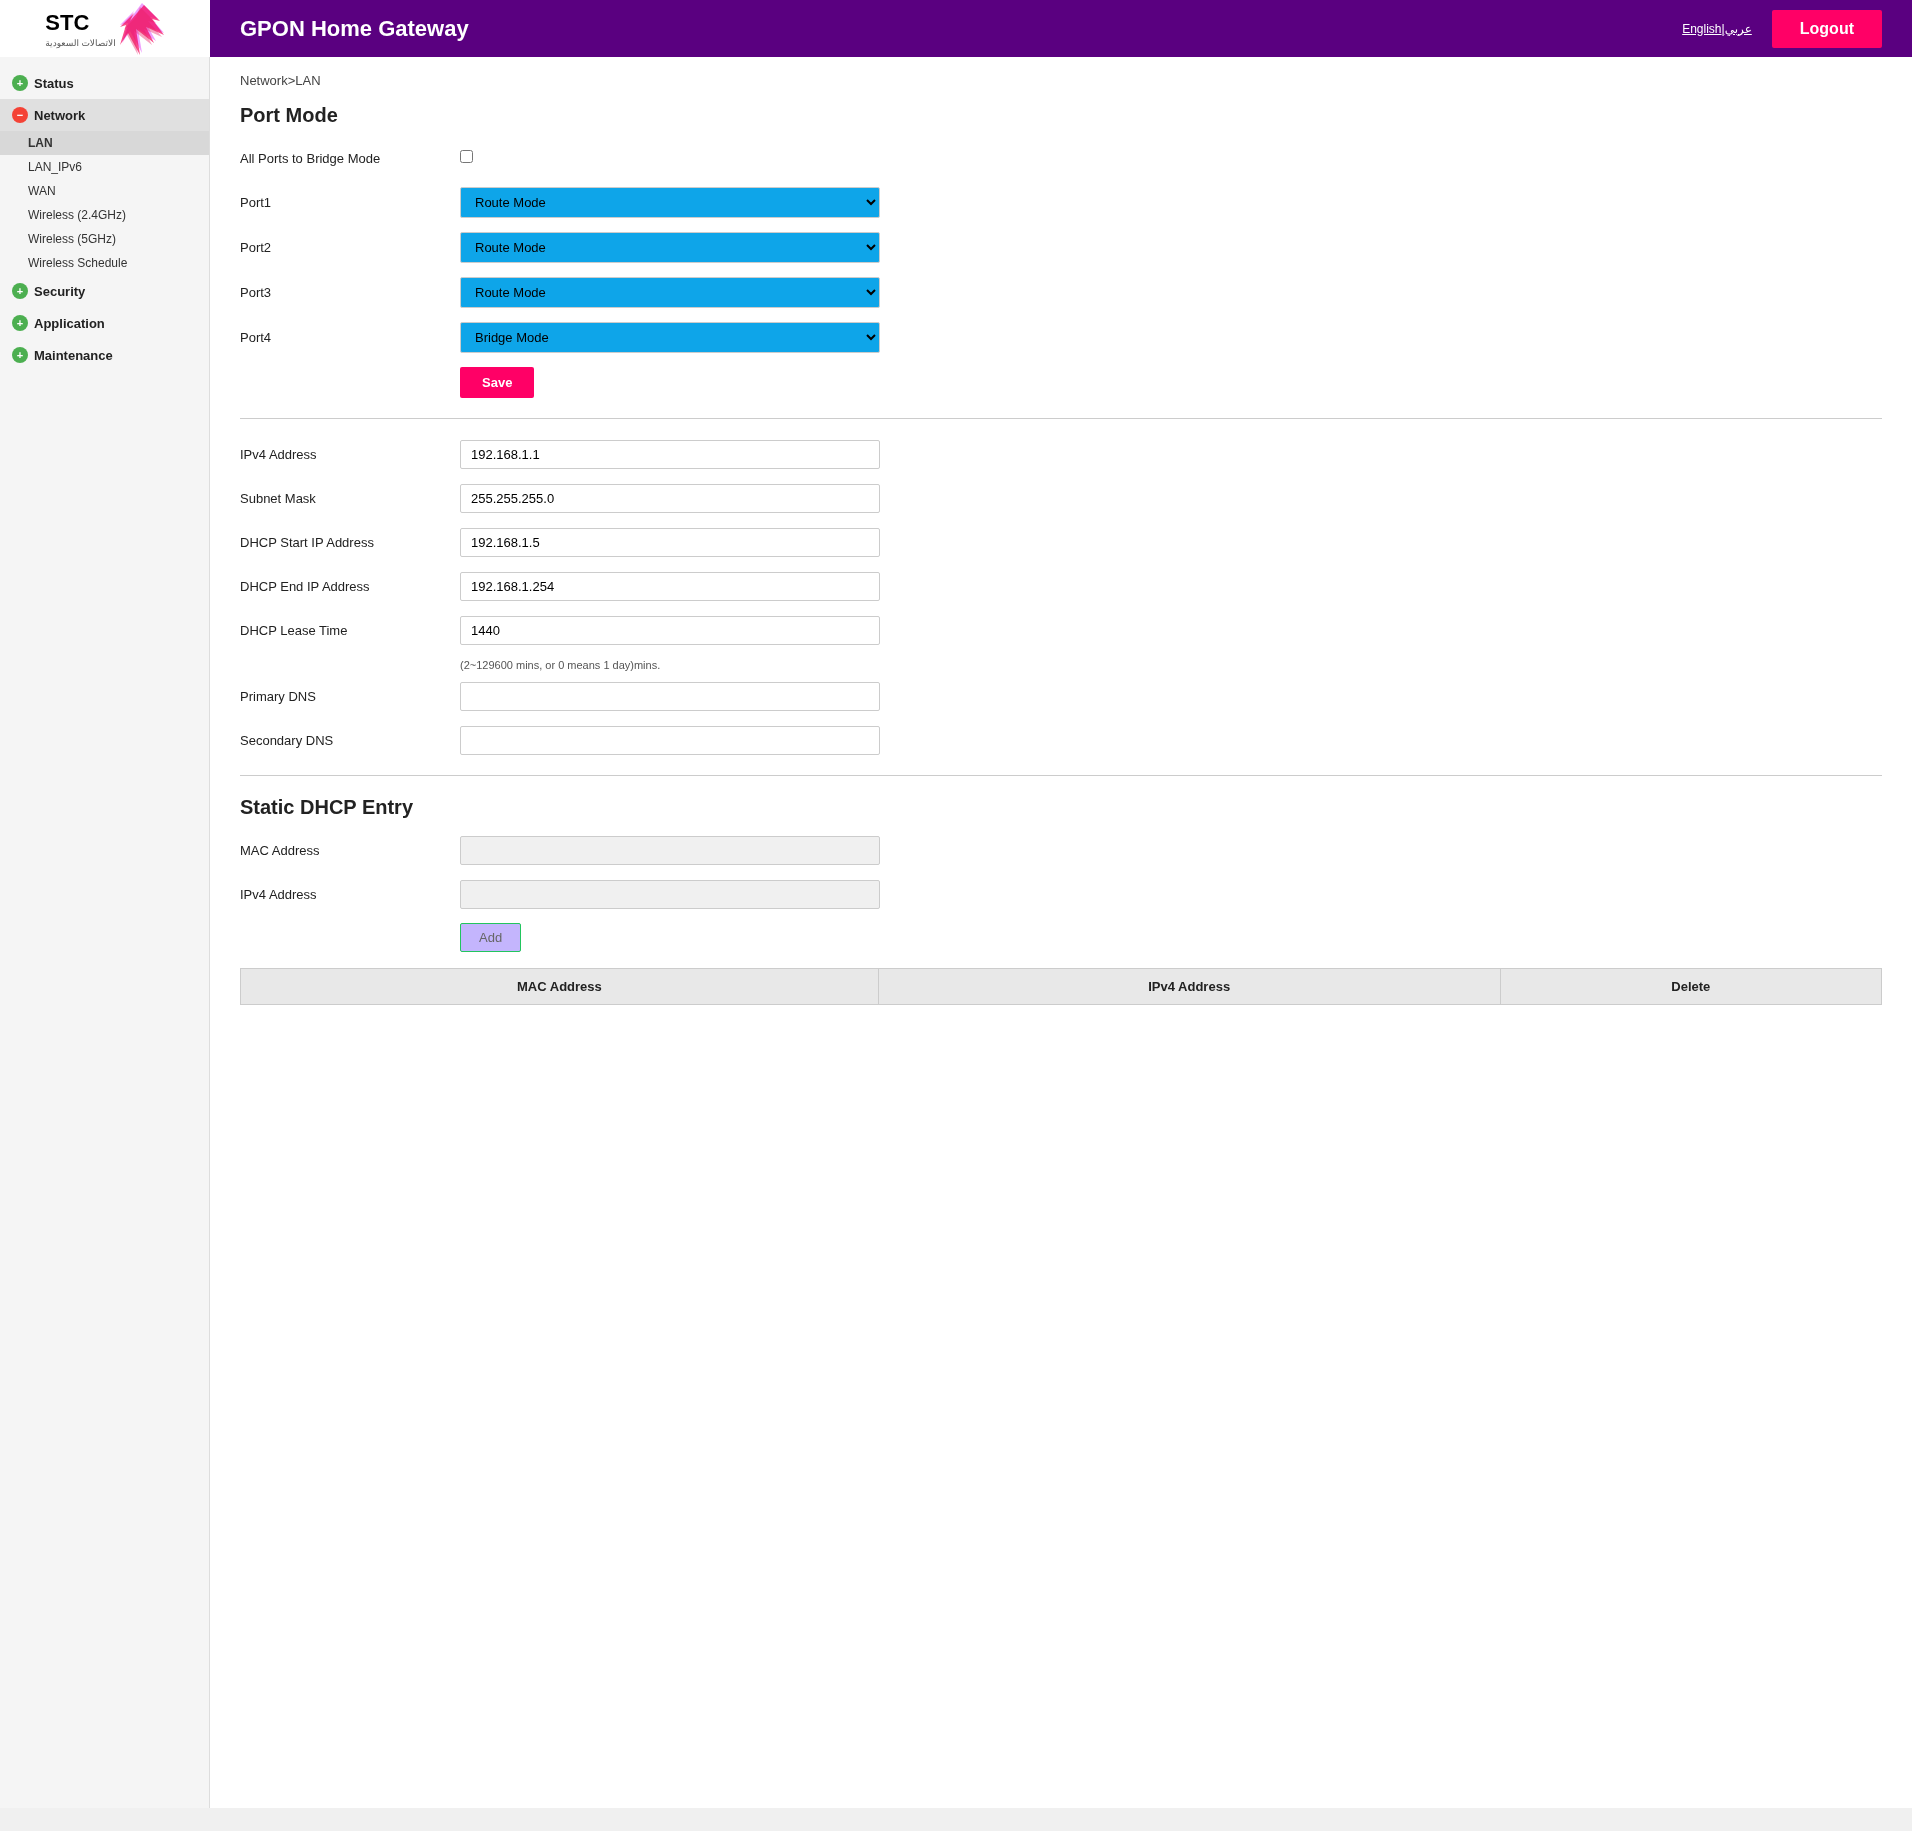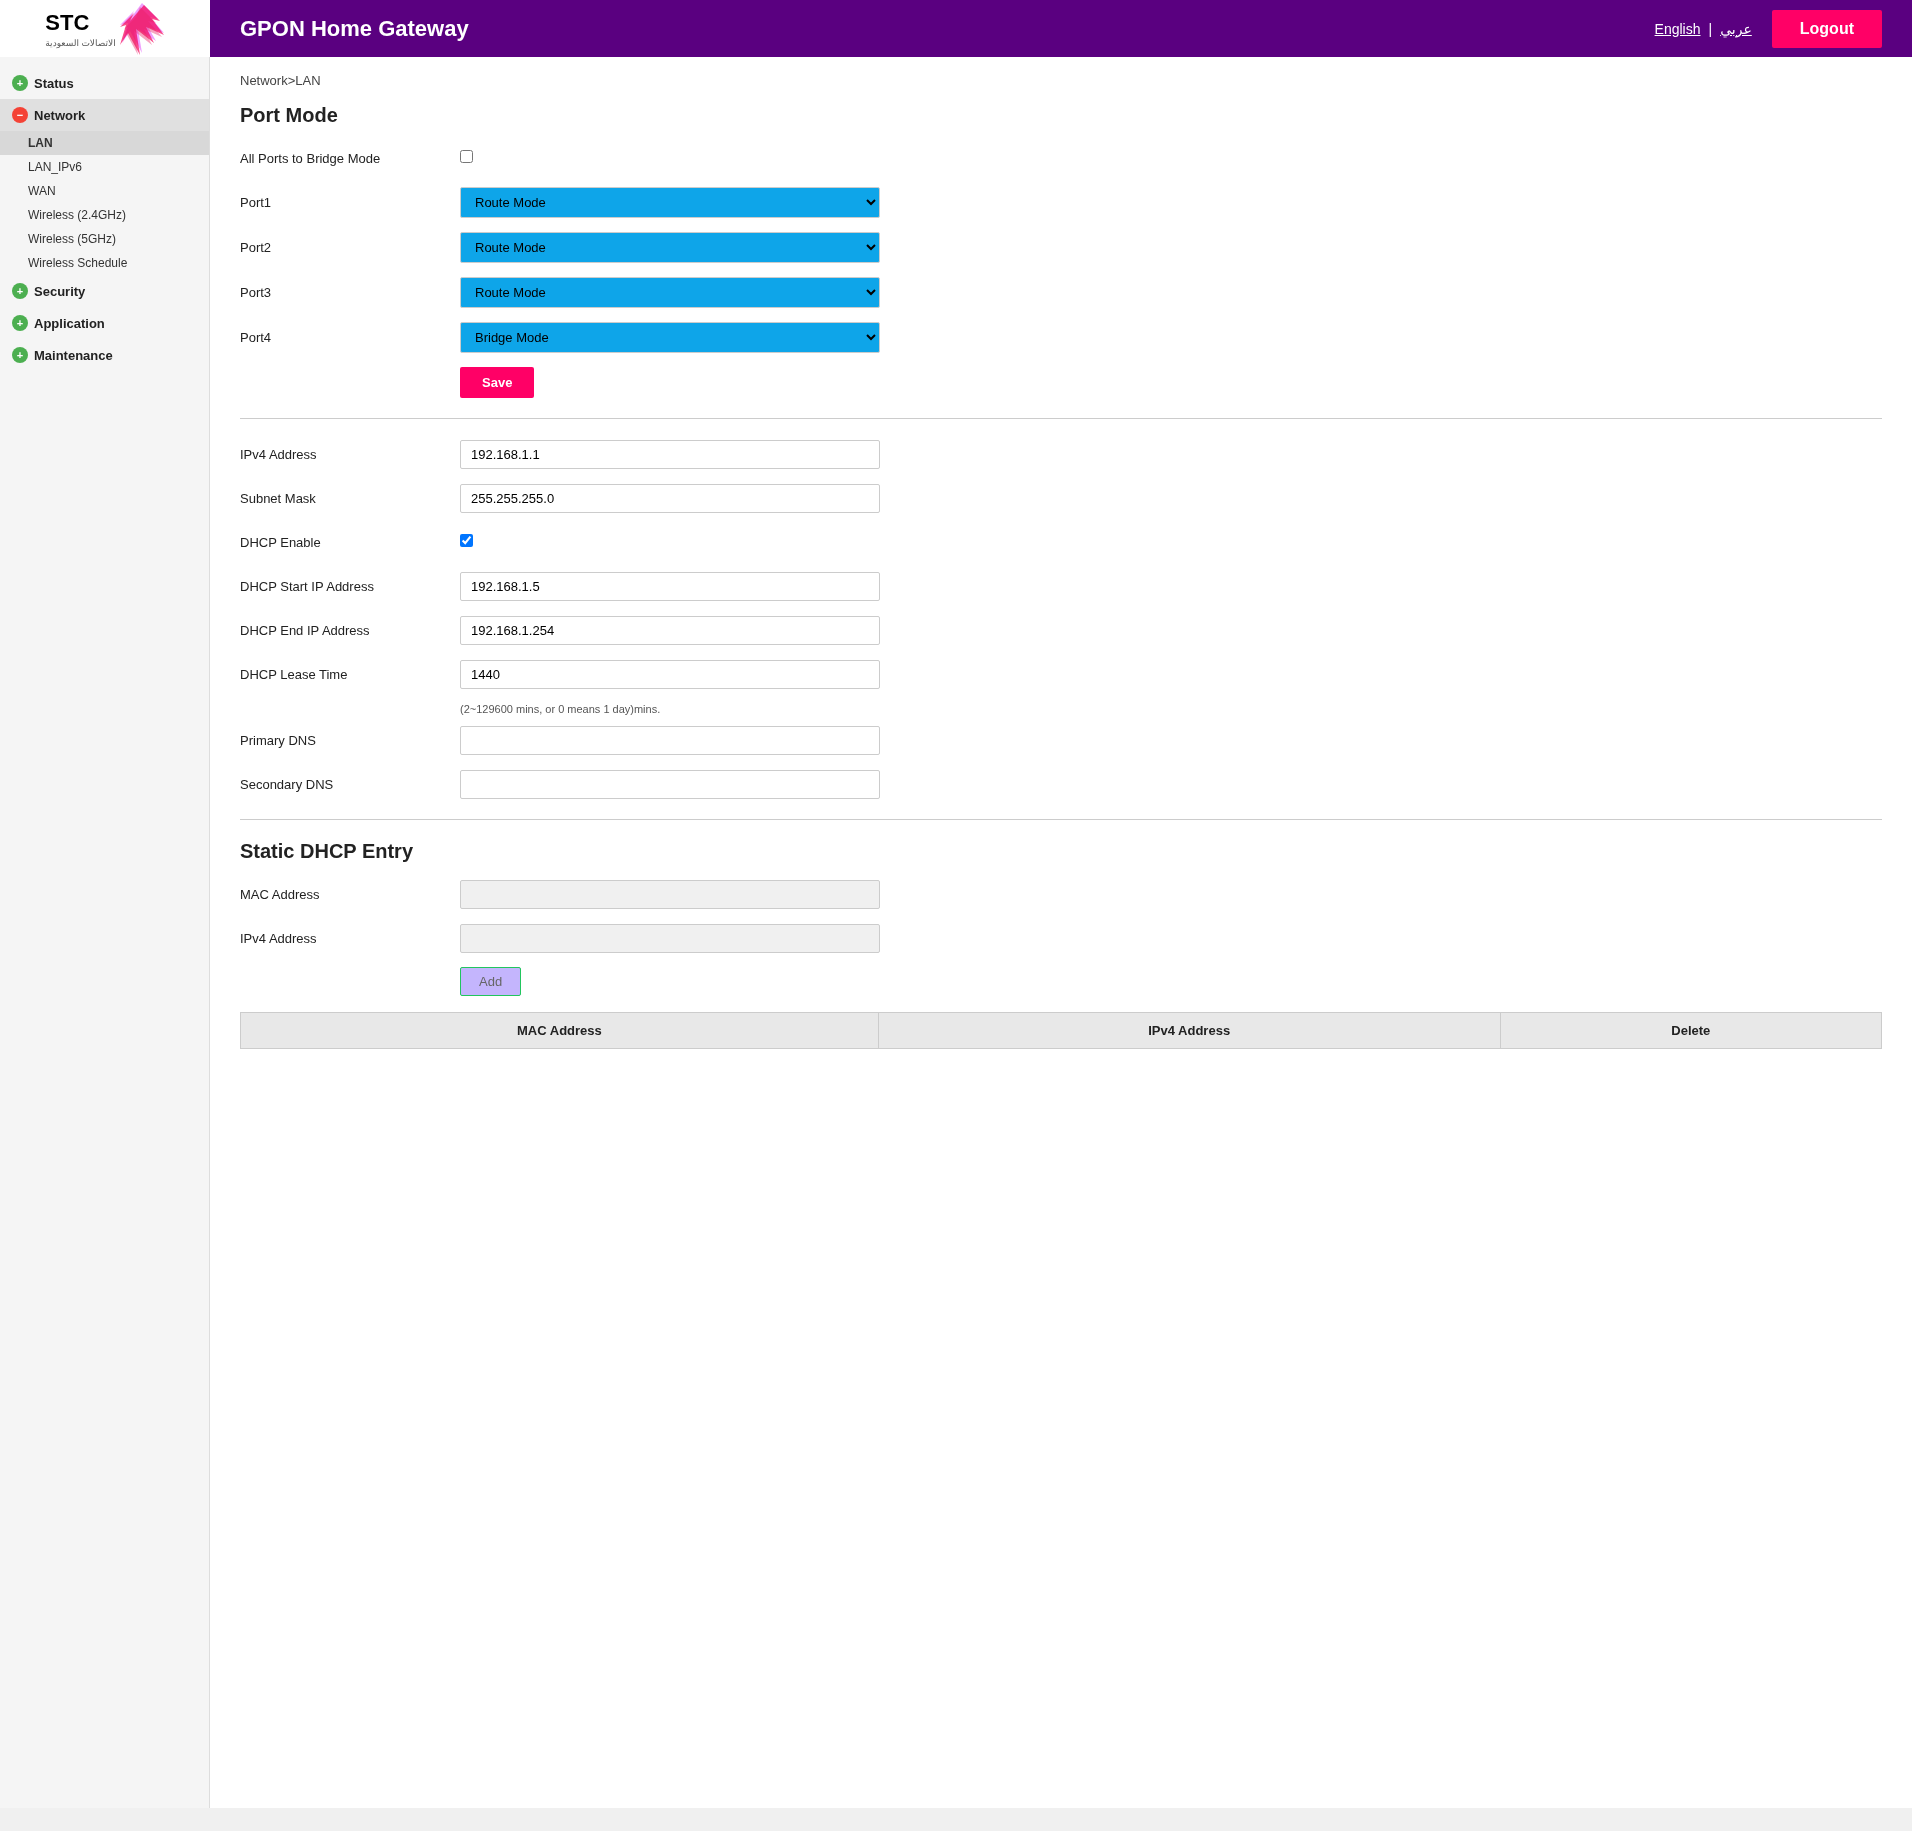--- a/index.html
+++ b/index.html
@@ -42,23 +42,22 @@
       padding: 0 30px;
     }
     .header-title {
       color: #fff;
       font-size: 22px;
       font-weight: bold;
     }
     .header-langs {
       display: flex;
       align-items: center;
-      gap: 8px;
-      color: #fff;
-      font-size: 14px;
+      color: #fff;
+      font-size: 12px;
       padding-left: 12px;
     }
     .header-langs a {
       color: #fff;
       text-decoration: underline;
       cursor: pointer;
     }
     .logout-btn {
       background: #ff0066;
       color: #fff;
@@ -375,26 +374,20 @@
       </div>
     </div>
 
     <div class="form-row">
       <div class="form-label">Subnet Mask</div>
       <div class="form-control">
         <input type="text" value="255.255.255.0" style="">
       </div>
     </div>
 
-    <div class="form-row">
-      <div class="form-label">DHCP Enable</div>
-      <div class="form-control">
-        <input type="checkbox" checked="" style="">
-      </div>
-    </div>
 
     <div class="form-row">
       <div class="form-label">DHCP Start IP Address</div>
       <div class="form-control">
         <input type="text" value="192.168.1.5" style="">
       </div>
     </div>
 
     <div class="form-row">
       <div class="form-label">DHCP End IP Address</div>

